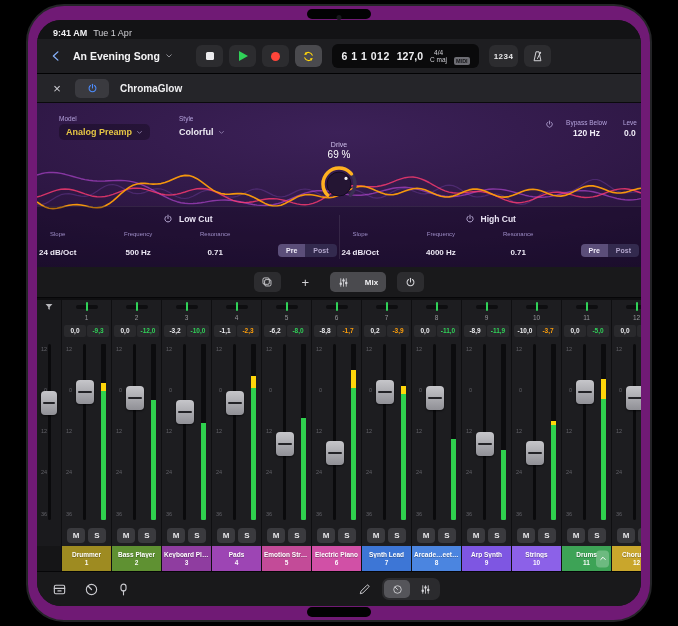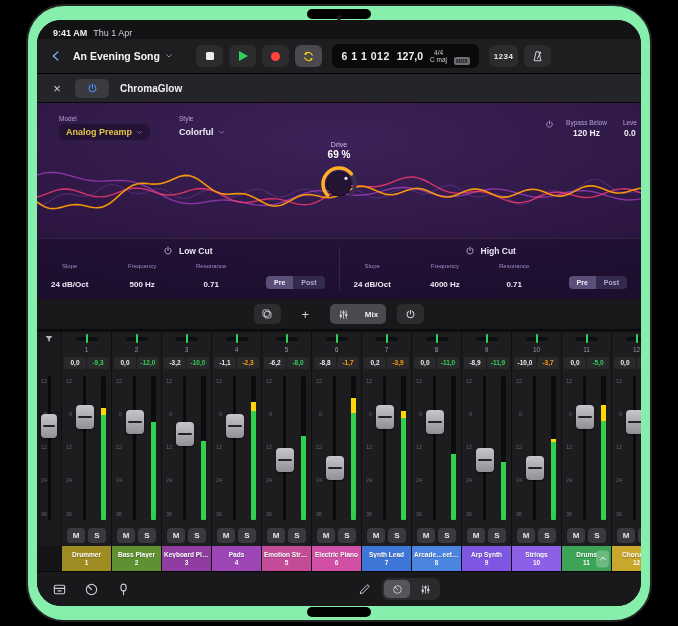--- a/index.html
+++ b/index.html
@@ -1,20 +1,20 @@
 <!DOCTYPE html>
 <html><head>
 <meta charset="utf-8">
 <style>
   html,body{margin:0;padding:0;background:#000;}
   body{width:678px;height:626px;position:relative;font-family:"Liberation Sans",sans-serif;overflow:hidden;
        -webkit-font-smoothing:antialiased;}
   .ic{display:block;}
   
-  .device{position:absolute;left:26px;top:4px;width:626px;height:618px;background:#86efac;
+  .device{position:absolute;left:26px;top:4px;width:626px;height:618px;background:#701a75;
           border:2px solid #242427;border-radius:38px;box-sizing:border-box;}
   .cam-top,.cam-bottom{position:absolute;left:50%;transform:translateX(-50%);width:64px;height:10px;
           background:#020203;border-radius:5px;}
   .cam-top{top:3px}.cam-bottom{bottom:3px}
   .cam-dot{position:absolute;left:50%;top:5.5px;transform:translateX(-50%);width:5px;height:5px;border-radius:50%;background:#17171c;}
   .screen{position:absolute;left:9px;top:14px;width:604px;height:586px;background:#131315;border-radius:24px;
           overflow:hidden;display:flex;flex-direction:column;}
   
   .status{height:18px;display:flex;align-items:flex-end;padding:0 16px 1px;gap:6px;background:#131315;}
   .s-time{font-size:9px;font-weight:700;color:#f2f2f4}
@@ -37,42 +37,42 @@
   .lcd-midi{font-size:5.5px;font-weight:700;color:#17171a;background:#6e6e74;border-radius:2px;padding:1px 2px;align-self:flex-end;margin-bottom:3px}
   .count-btn{height:22px;background:#2c2c2f;border-radius:6px;font-size:8px;color:#e8e8ea;padding:0 5px;display:flex;align-items:center;font-weight:700;letter-spacing:.5px}
   .metro-btn{width:27px;height:22px;background:#2c2c2f;border-radius:6px;display:flex;align-items:center;justify-content:center;color:#d6d6da}
   .tb-end{width:56px;margin-left:auto}
   
   .pheader{height:28px;background:#252529;display:flex;align-items:center;gap:11px;padding:0 13px;border-bottom:1px solid #0a0a0c}
   .close-x{font-size:13px;color:#cfcfd4;width:14px;text-align:center;line-height:1}
   .pw-btn{width:34px;height:19px;background:#3a3a3f;border-radius:5px;display:flex;align-items:center;justify-content:center;color:#4d8dff}
   .pname{font-size:10px;font-weight:700;color:#f0f0f2}
   
-  .pbody{height:196px;position:relative;overflow:hidden;
+  .pbody{height:164px;position:relative;overflow:hidden;
          background:radial-gradient(140% 130% at 50% 18%, #3c2158 0%, #2b1540 52%, #180c2a 100%);}
   .waves{position:absolute;left:0;top:44px;width:604px;height:92px;z-index:1}
   .p-label{font-size:6.5px;color:#b5a3dd;margin-bottom:2px}
   .model-group{position:absolute;left:22px;top:12px;z-index:2}
   .drop-value{display:flex;align-items:center;gap:4px;}
   .model-box{background:rgba(0,0,0,.28);border-radius:5px;padding:3px 7px;}
   .model-text{font-size:9px;font-weight:700;color:#e5c544;white-space:nowrap}
   .style-group{position:absolute;left:142px;top:12px;z-index:2}
   .style-text{font-size:9px;font-weight:700;color:#eceaf2;padding:3px 0}
   .drive-group{position:absolute;left:50%;top:38px;transform:translateX(-50%);text-align:center;z-index:3}
   .drive-label{font-size:7px;color:#cfc0ea}
-  .drive-value{font-size:10px;color:#fff;font-weight:700;margin-top:1px}
+  .drive-value{font-size:10px;color:#fff;font-weight:400;margin-top:1px}
   .knob{width:42px;height:42px;margin:3px auto 0}
   .plugin-right{position:absolute;right:4px;top:16px;display:flex;gap:16px;align-items:flex-start;z-index:2}
   .bypass{display:flex;gap:12px;align-items:flex-start}
   .pr-stack{text-align:center}
   .pr-label{font-size:6.5px;color:#b5a3dd;white-space:nowrap}
   .pr-value{font-size:8.5px;color:#f0ecf8;font-weight:700;margin-top:2px}
   .cut-row{position:absolute;left:0;right:0;bottom:0;height:60px;border-top:1px solid rgba(255,255,255,.08);
            display:flex;background:rgba(8,3,18,.28);z-index:2}
-  .cut-sec{flex:1;padding:7px 14px 6px;box-sizing:border-box;min-width:0}
+  .cut-sec{flex:1;padding:7px 2px 6px;box-sizing:border-box;min-width:0}
   .cut-div{width:1px;background:rgba(255,255,255,.09);margin:8px 0}
   .cut-head{display:flex;align-items:center;justify-content:center;gap:6px;color:#c0b2dd}
   .cut-title{font-size:8.5px;font-weight:700;color:#eae4f4}
   .cut-params{display:flex;align-items:flex-end;justify-content:space-between;margin-top:7px}
   .cp{text-align:center}
   .cp-label{font-size:6px;color:#9d8cc6}
   .cp-value{font-size:8px;color:#ece8f4;font-weight:700;margin-top:11px;white-space:nowrap}
   .prepost{display:flex;border-radius:4px;overflow:hidden}
   .pp{font-size:7px;padding:3px 8px;font-weight:700}
   .pp.sel{background:#5b4e79;color:#f2eefa}
@@ -182,21 +182,21 @@
 <div class="device">
   <div class="cam-top">
       <div class="cam-dot"></div>
     </div>
   <div class="cam-bottom"></div>
 
   <div class="screen">
 
     <div class="status">
       <span class="s-time">9:41 AM</span>
-      <span class="s-date">Thu 1 Apr</span>
+      <span class="s-date">Tue 1 Apr</span>
     </div>
 
     <div class="toolbar">
       <div class="back-btn">
         <svg class="ic" style="width:12px;height:12px" viewBox="0 0 16 16">
             <use href="#i-chev-left"></use>
           </svg>
       </div>
       <div class="song-row">
         <span class="song-title">An Evening Song</span>

